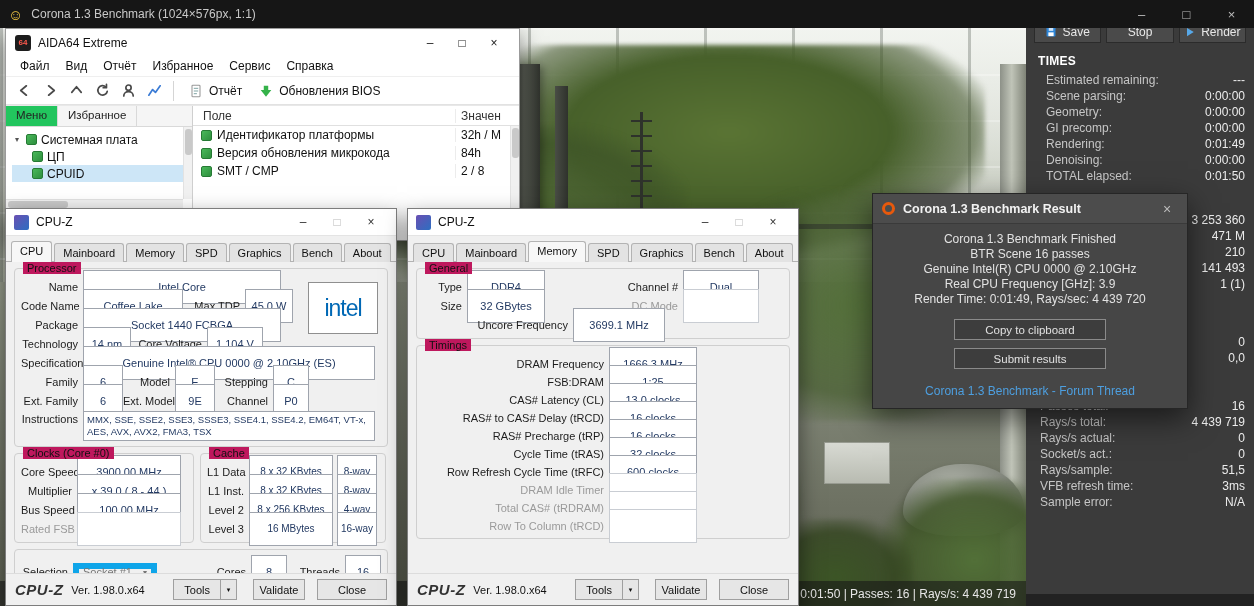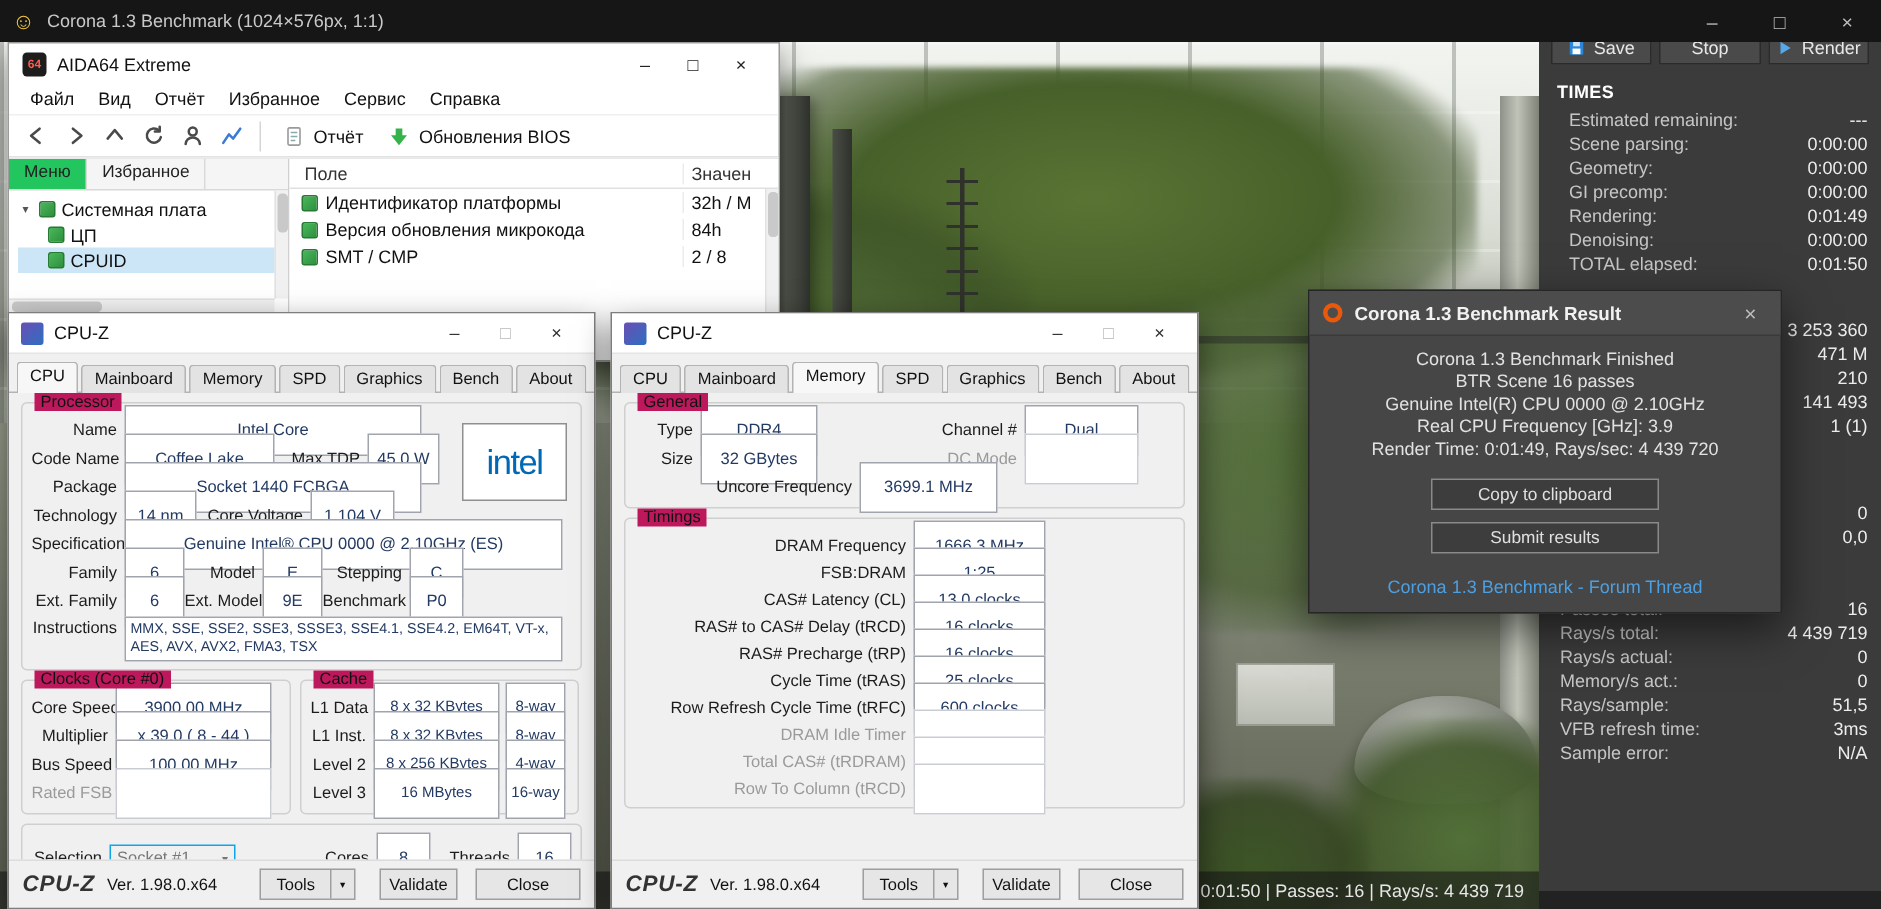--- a/index.html
+++ b/index.html
@@ -128,21 +128,21 @@
   .prow{display:flex;align-items:center;margin-bottom:2px;height:17px}
   .prow.tall{height:30px;align-items:flex-start}
   .lab{font-size:11px;color:#1c1c1c;text-align:right;padding-right:5px;white-space:nowrap;flex:none}
   .lab.dim{color:#9a9a9a}
   .box{height:34px;border:1px solid #9fa4ad;background:#fff;color:#233a63;font-size:11px;display:inline-flex;align-items:center;justify-content:center;padding:0 2px;white-space:nowrap;overflow:hidden;flex:none}
   .box.dim{border-color:#c9cdd3}
   .box.multi{height:30px;white-space:normal;font-size:9.5px;line-height:12px;text-align:left;justify-content:flex-start;align-items:flex-start;padding:2px 3px}
   .intel-logo{position:absolute;right:9px;top:13px;width:70px;height:52px;border:1px solid #8f8f8f;background:#fff;display:flex;align-items:center;justify-content:center;color:#0068b5;font-size:23px;letter-spacing:-1px}
   .tworow{display:flex;margin:6px 8px 0;gap:6px}
   .tworow .group{margin:0;flex:none}
-  .combo{height:18px;width:92px;border:1px solid #0ea5e9;background:#f0f0f0;color:#777;font-size:11px;display:inline-flex;align-items:center;justify-content:space-between;padding:0 4px}
+  .combo{height:18px;width:92px;border:6px solid #0ea5e9;background:#f0f0f0;color:#777;font-size:11px;display:inline-flex;align-items:center;justify-content:space-between;padding:0 4px}
   .combo .arr{font-size:8px;color:#777}
   .cpuz-footer{position:absolute;left:0;right:0;bottom:0;height:32px;display:flex;align-items:center;padding:0 9px;background:#f0f0f0;border-top:1px solid #dcdcdc}
   .cpuz-brand{font-style:italic;font-weight:bold;font-size:15px;color:#333;letter-spacing:.5px}
   .cpuz-ver{font-size:11px;margin-left:8px}
   .btn{height:21px;display:inline-flex;align-items:center;justify-content:center;background:#e6e6e6;border:1px solid #9f9f9f;font-size:11px;color:#111;padding:0 10px}
   .btn.split{padding:0;margin-left:auto}
   .split-main{padding:0 10px}
   .split-arrow{width:16px;height:100%;border-left:1px solid #9f9f9f;display:flex;align-items:center;justify-content:center;font-size:7px}
   .btn.b2{margin-left:16px;width:52px}
   .btn.b3{margin-left:12px;width:70px}
@@ -257,21 +257,21 @@
         </div>
       <div class="stat-row">
           <span class="stat-label">Rays/s total:</span>
           <span class="stat-value">4 439 719</span>
         </div>
       <div class="stat-row">
           <span class="stat-label">Rays/s actual:</span>
           <span class="stat-value">0</span>
         </div>
       <div class="stat-row">
-          <span class="stat-label">Memory/s act.:</span>
+          <span class="stat-label">Socket/s act.:</span>
           <span class="stat-value">0</span>
         </div>
       <div class="stat-row">
           <span class="stat-label">Rays/sample:</span>
           <span class="stat-value">51,5</span>
         </div>
       <div class="stat-row">
           <span class="stat-label">VFB refresh time:</span>
           <span class="stat-value">3ms</span>
         </div>
@@ -464,21 +464,21 @@
           <span class="lab" style="width:52px">Model</span>
           <span class="box" style="width:40px">E</span>
           <span class="lab" style="width:58px">Stepping</span>
           <span class="box" style="width:36px">C</span>
         </div>
       <div class="prow">
           <span class="lab" style="width:62px">Ext. Family</span>
           <span class="box" style="width:40px">6</span>
           <span class="lab" style="width:52px">Ext. Model</span>
           <span class="box" style="width:40px">9E</span>
-          <span class="lab" style="width:58px">Benchmark</span>
+          <span class="lab" style="width:58px">Channel</span>
           <span class="box" style="width:36px">P0</span>
         </div>
       <div class="prow tall">
           <span class="lab" style="width:62px;line-height:17px">Instructions</span>
           <span class="box multi" style="width:292px">MMX, SSE, SSE2, SSE3, SSSE3, SSE4.1, SSE4.2, EM64T, VT-x, AES, AVX, AVX2, FMA3, TSX</span>
         </div>
     </div>
 
     <div class="tworow">
       <div class="group" style="width:180px">
@@ -610,21 +610,21 @@
       <div class="trow">
           <span class="lab" style="width:186px">RAS# to CAS# Delay (tRCD)</span>
           <span class="box" style="width:88px">16 clocks</span>
         </div>
       <div class="trow">
           <span class="lab" style="width:186px">RAS# Precharge (tRP)</span>
           <span class="box" style="width:88px">16 clocks</span>
         </div>
       <div class="trow">
           <span class="lab" style="width:186px">Cycle Time (tRAS)</span>
-          <span class="box" style="width:88px">25 clocks</span>
+          <span class="box" style="width:88px">32 clocks</span>
         </div>
       <div class="trow">
           <span class="lab" style="width:186px">Row Refresh Cycle Time (tRFC)</span>
           <span class="box" style="width:88px">600 clocks</span>
         </div>
       <div class="trow">
           <span class="lab dim" style="width:186px">DRAM Idle Timer</span>
           <span class="box dim" style="width:88px"></span>
         </div>
       <div class="trow">

